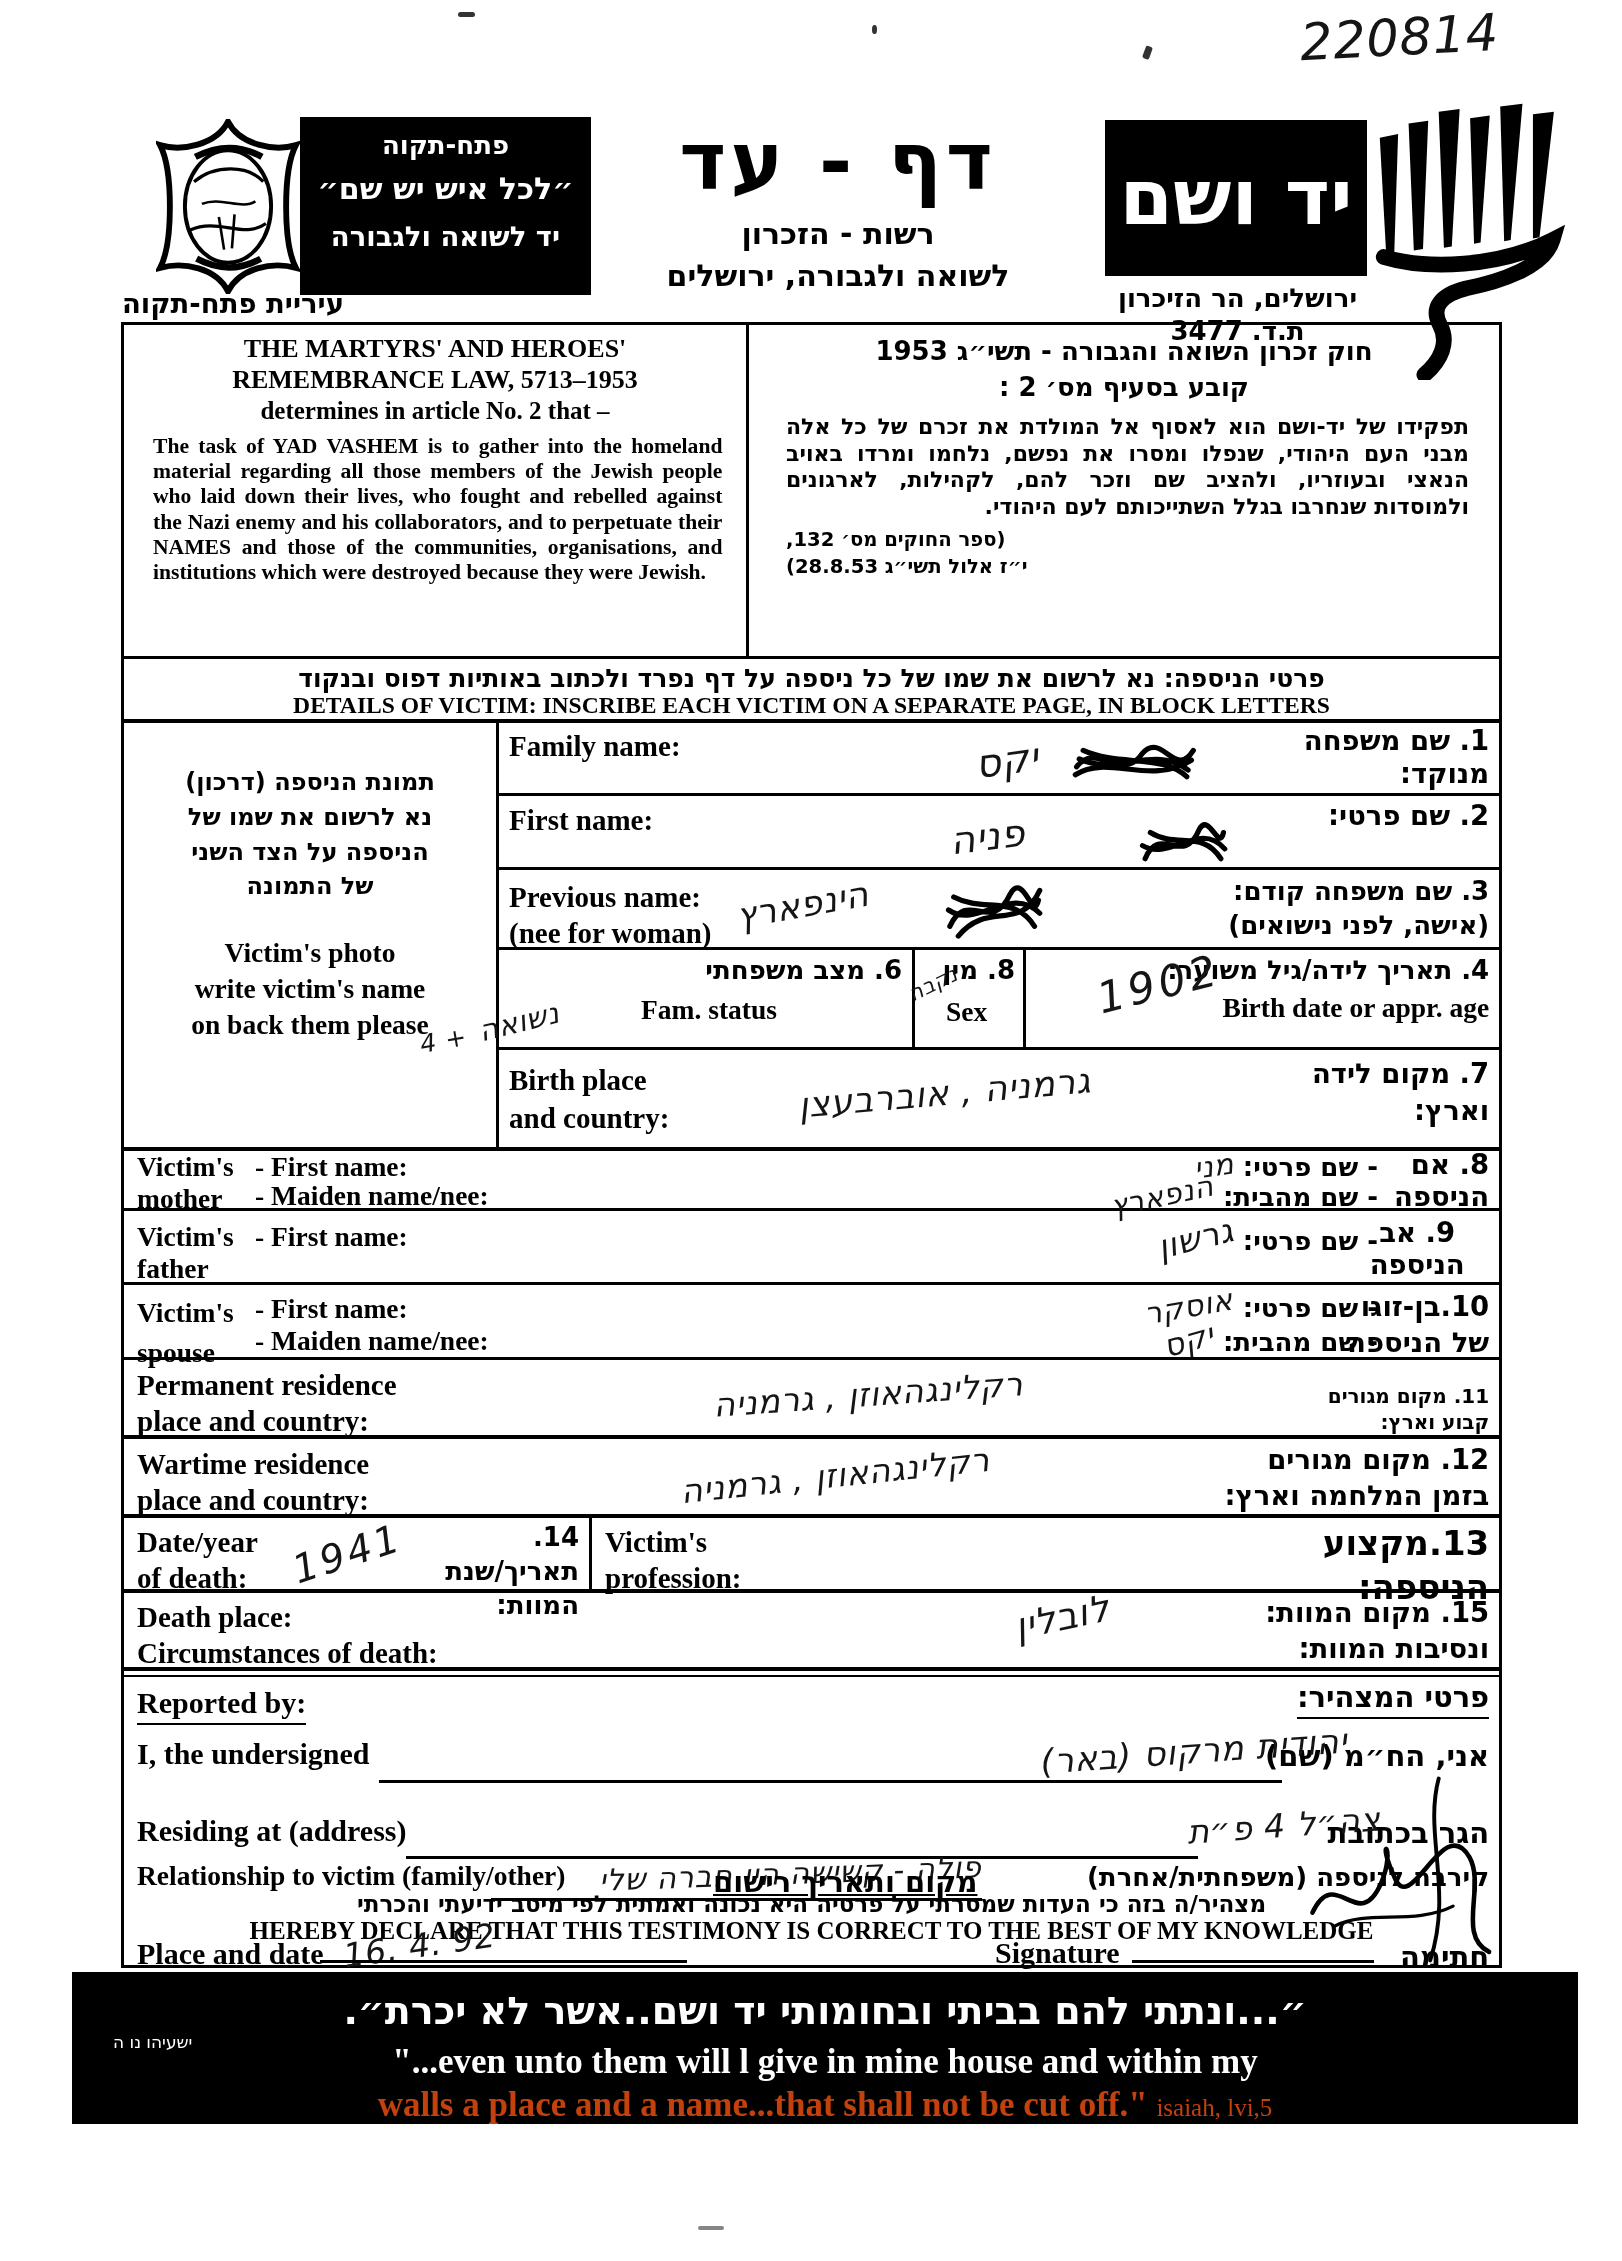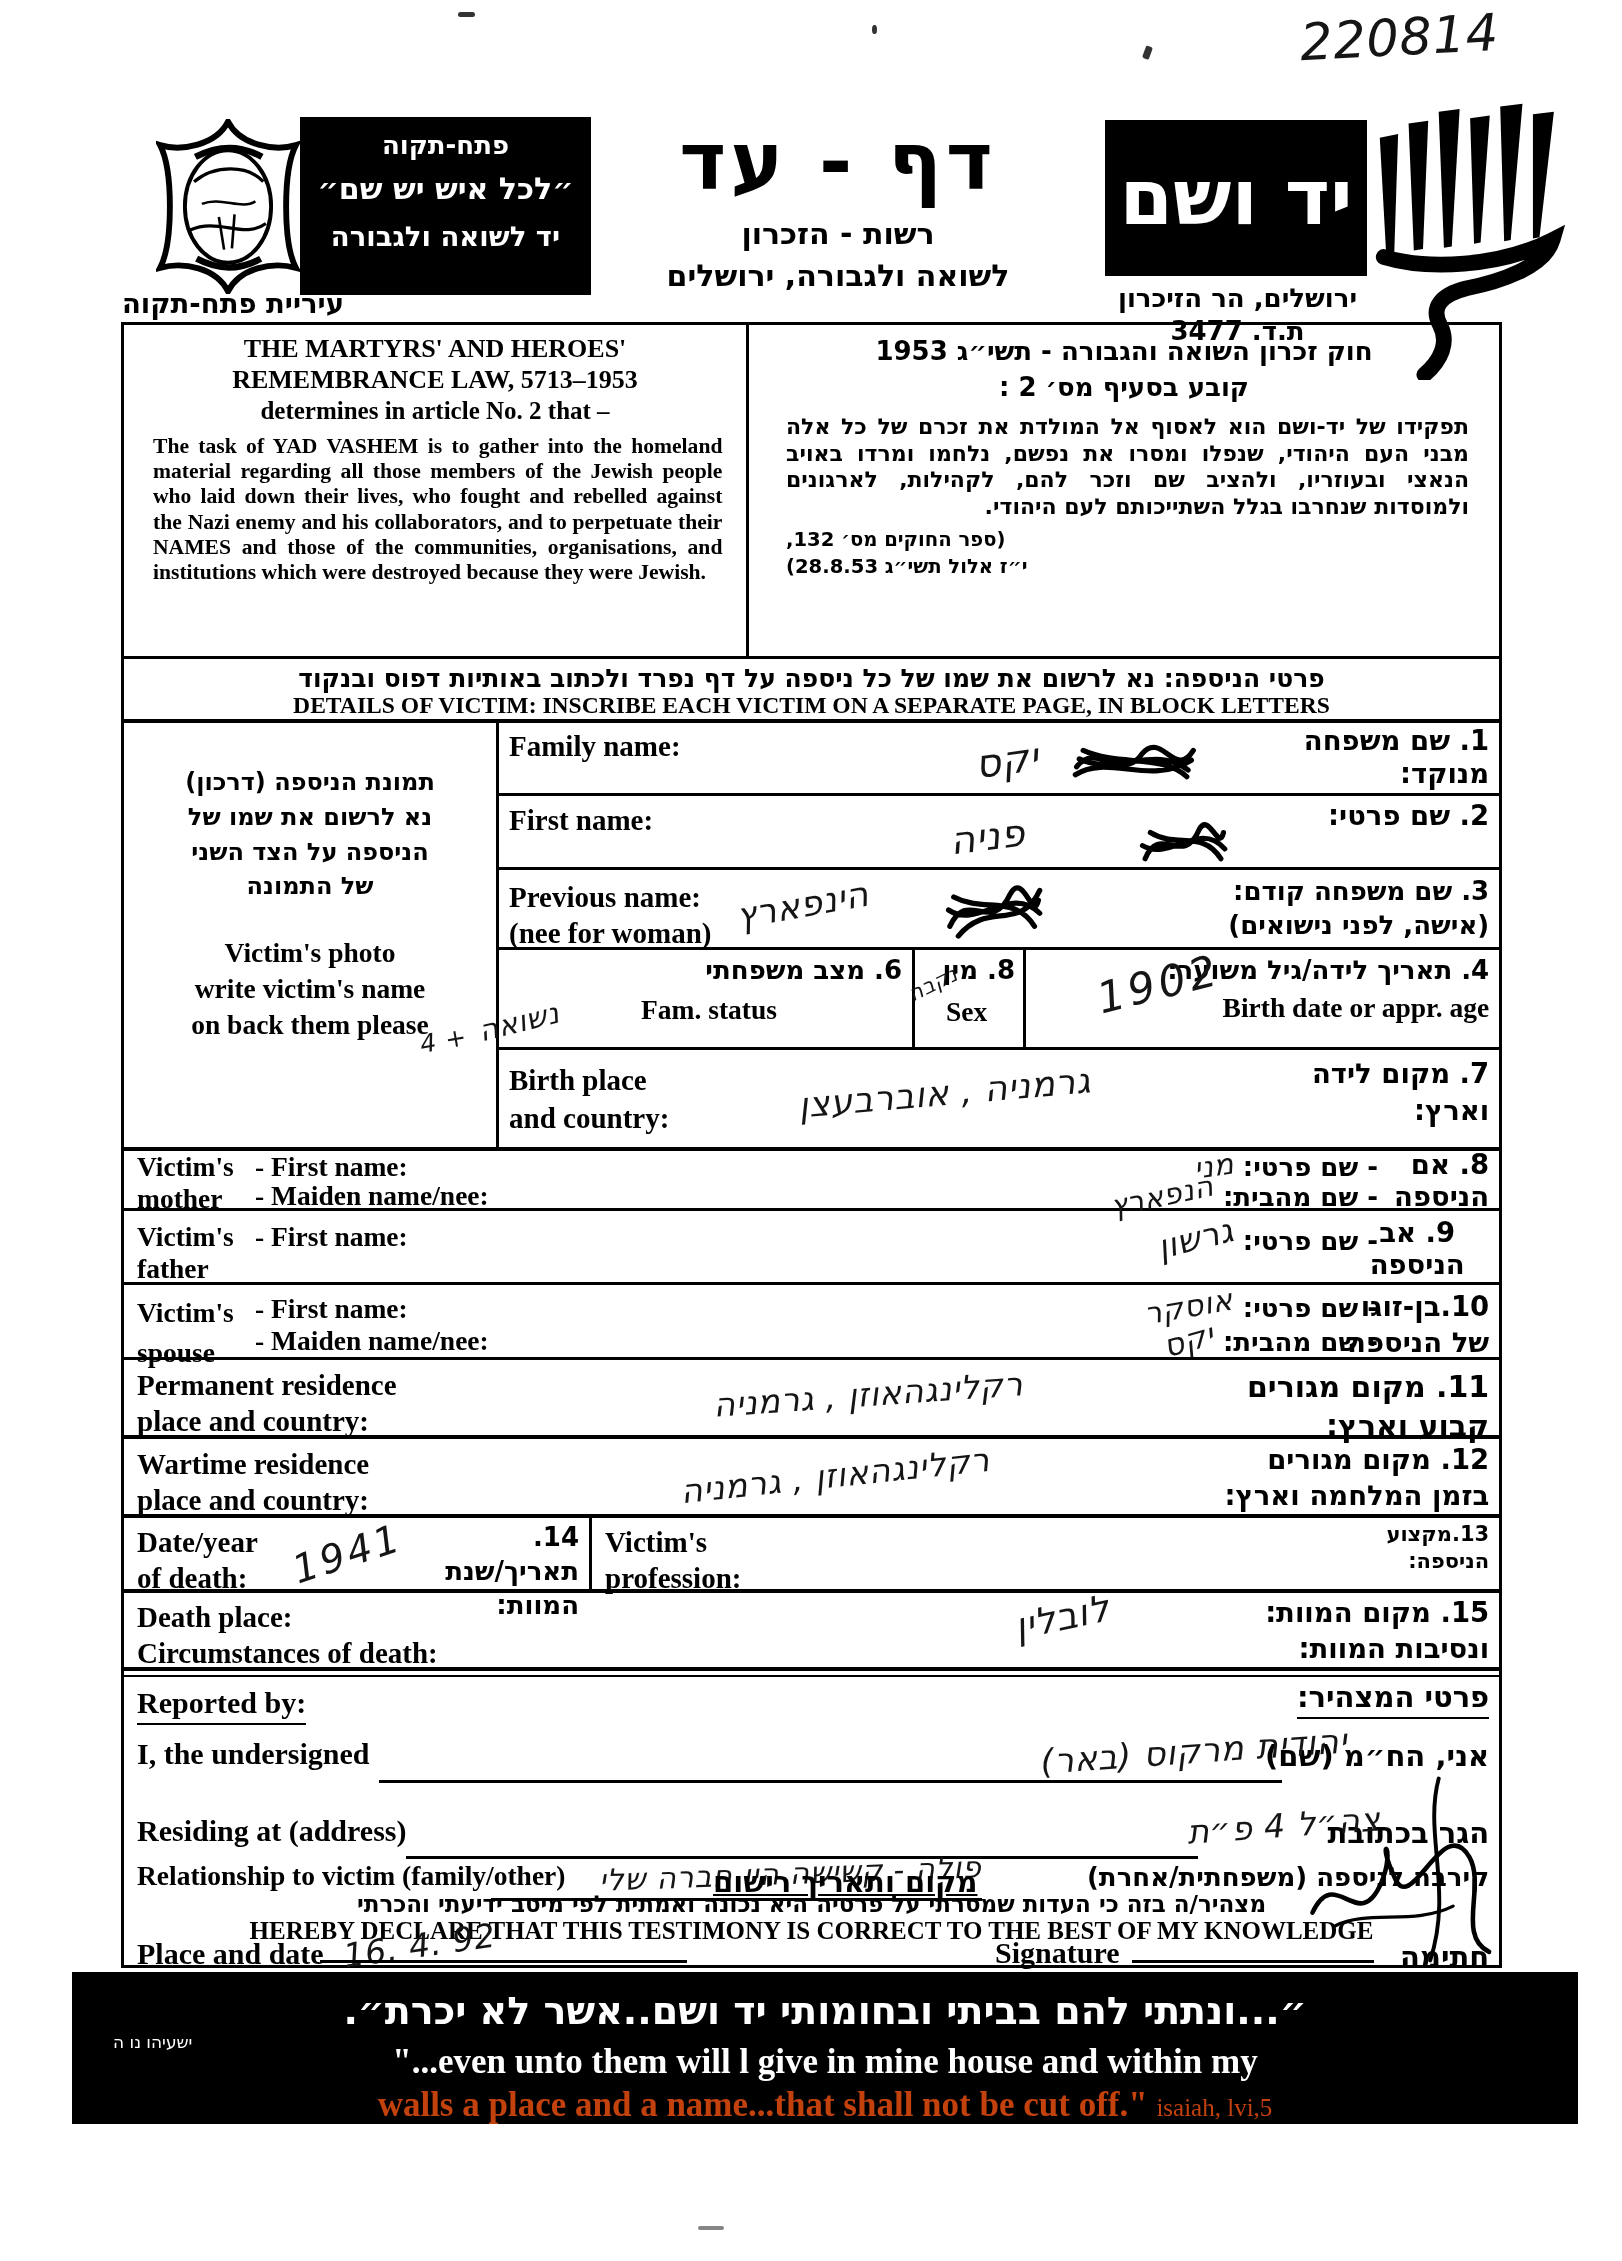--- a/index.html
+++ b/index.html
@@ -242,21 +242,21 @@
     </div>
     <div class="b he" style="right:121px;top:663px;font-size:26px;">
       <span>- שם מהבית:</span>
       <span class="hw" style="font-size:31px;display:inline-block;transform:rotate(-16deg);">יקס</span>
     </div>
 
     <div class="b en" style="left:13px;top:708px;font-size:29px;line-height:1.25;">
       <div>Permanent residence</div>
       <div>place and country:</div>
     </div>
-    <div class="b he right" style="right:9.8px;top:708px;width:275px;font-size:30px;line-height:1.3;">
+    <div class="b he right" style="right:9.8px;top:724px;width:275px;font-size:20px;line-height:1.3;">
       <div>11. מקום מגורים</div>
       <div>קבוע וארץ:</div>
     </div>
     <div class="b hw rtl" style="left:589px;top:716px;font-size:33px;transform:rotate(-4deg);">רקלינגהאוזן , גרמניה</div>
 
     <div class="b en" style="left:13px;top:787px;font-size:29px;line-height:1.25;">
       <div>Wartime residence</div>
       <div>place and country:</div>
     </div>
     <div class="b he right" style="right:9.8px;top:783px;width:301px;font-size:27.5px;line-height:1.3;">
@@ -271,21 +271,21 @@
     </div>
     <div class="b he right" style="right:920px;top:862px;width:183px;font-size:26px;line-height:1.3;">
       <div>14. תאריך/שנת</div>
       <div>המוות:</div>
     </div>
     <div class="b hw" style="left:167px;top:872px;font-size:39px;transform:rotate(-18deg);letter-spacing:3.3px;">1941</div>
     <div class="b en" style="left:481px;top:865px;font-size:29px;line-height:1.25;">
       <div>Victim's</div>
       <div>profession:</div>
     </div>
-    <div class="b he right" style="right:9.8px;top:862px;width:170px;font-size:21px;line-height:1.3;">
+    <div class="b he right" style="right:9.8px;top:862px;width:170px;font-size:34px;line-height:1.3;">
       <div>13.מקצוע</div>
       <div>הניספה:</div>
     </div>
 
     <div class="b en" style="left:13px;top:940px;font-size:29px;line-height:1.25;">
       <div>Death place:</div>
       <div>Circumstances of death:</div>
     </div>
     <div class="b he right" style="right:9.8px;top:936px;width:262px;font-size:27.5px;line-height:1.3;">
       <div>15. מקום המוות:</div>

